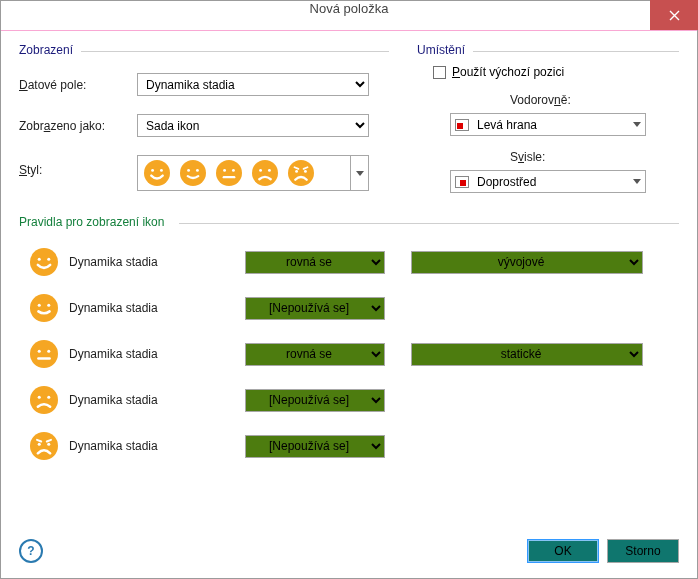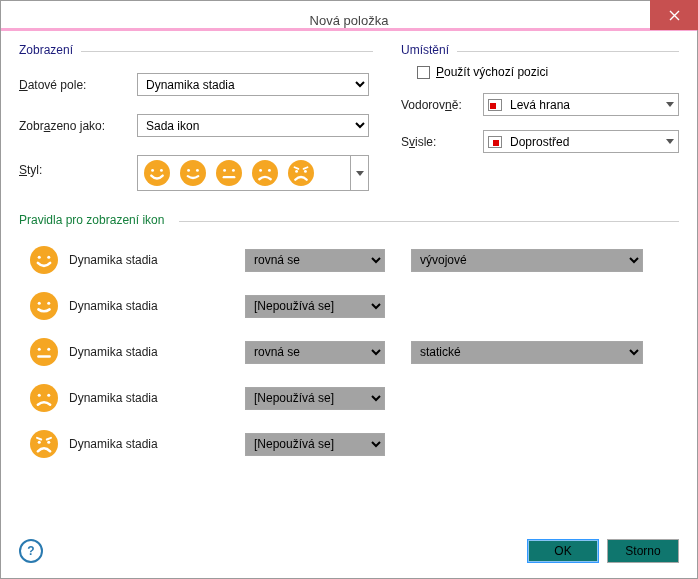--- a/index.html
+++ b/index.html
@@ -1,55 +1,55 @@
 <!DOCTYPE html>
 <html><head>
 <meta charset="utf-8">
 <style>
   * { box-sizing: border-box; font-family: "Segoe UI", Tahoma, sans-serif; font-size: 12px; }
   body { margin: 0; background: #fff; }
   .window { width: 698px; height: 579px; border: 1px solid #9b9b9b; display: flex; flex-direction: column; background: #fff; }
-  .titlebar { height: 30px; background: #fff; display: flex; align-items: flex-end; position: relative; border-bottom: 3px solid #f9a8d4; }
+  .titlebar { height: 30px; background: #fff; display: flex; align-items: flex-start; position: relative; border-bottom: 1px solid #f9a8d4; }
   .titlebar .title { flex: 1; text-align: center; color: #444; font-size: 13px; }
   .titlebar .close { width: 48px; height: 30px; background: #c75050; display: flex; align-items: center; justify-content: center; position: absolute; right: -1px; top: -1px; }
   .titlebar .close svg { stroke: #fff; }
   .content { flex: 1; padding: 14px 18px 10px 18px; position: relative; }
   .cols { display: flex; gap: 28px; }
   .group { position: relative; padding-top: 10px; }
   .group-label { position: absolute; top: -2px; left: 0; color: #1a1a7a; }
   .group-line { position: absolute; top: 6px; height: 1px; background: #cfcfcf; right: 0; }
   .left-group { width: 370px; }
   .right-group { flex: 1; }
   .row { display: flex; align-items: center; margin-top: 18px; }
   .row .lbl { width: 118px; color: #222; }
   .underline-char { text-decoration: underline; }
   select.combo, .combo-box { height: 23px; border: 1px solid #a7a7a7; background: #fff; padding: 0 4px; }
   select.combo { width: 232px; }
   .iconset { display: flex; align-items: center; gap: 10px; border: 1px solid #a7a7a7; width: 232px; height: 36px; padding: 0 6px; justify-content: space-between; }
   .iconset .faces { display: flex; gap: 10px; align-items: center; }
   .iconset .drop { width: 18px; height: 34px; border-left: 1px solid #a7a7a7; display: flex; align-items: center; justify-content: center; margin: -6px -6px -6px 0; }
   .checkbox-row { display: flex; align-items: center; gap: 6px; margin-top: 10px; padding-left: 16px; }
   .check { width: 13px; height: 13px; border: 1px solid #707070; background: #fff; }
-  .right-row { display: flex; align-items: center; margin-top: 14px; gap: 6px; }
+  .right-row { display: flex; align-items: center; margin-top: 14px; gap: 6px; flex-direction: column; }
   .right-row .lbl { width: 76px; color: #222; }
   .swatch-select { display: flex; align-items: center; border: 1px solid #a7a7a7; height: 23px; width: 196px; padding: 0 4px; justify-content: space-between; }
   .swatch-select .left-part { display: flex; align-items: center; gap: 8px; }
   .sw { width: 14px; height: 12px; background: #fff; border: 1px solid #888; position: relative; }
   .sw.red::after { content: ""; position: absolute; left: 1px; top: 3px; width: 6px; height: 6px; background: #d00; }
   .sw.center::after { content: ""; position: absolute; left: 4px; top: 3px; width: 6px; height: 6px; background: #d00; }
   .carat { width: 0; height: 0; border-left: 4px solid transparent; border-right: 4px solid transparent; border-top: 5px solid #555; }
 
   .rules-group { margin-top: 24px; position: relative; padding-top: 10px; }
   .rules-line { position: absolute; top: 6px; height: 1px; background: #cfcfcf; left: 160px; right: 0; }
   .rules-label { position: absolute; top: -2px; left: 0; color: #15803d; }
   .rule-row { display: flex; align-items: center; height: 46px; }
   .rule-icon { width: 50px; display: flex; justify-content: center; }
   .rule-field { width: 176px; color: #222; }
   .rule-op { width: 150px; }
-  .rule-op select, .rule-val select { height: 23px; border: 1px solid #a7a7a7; background: #a3a3a3; width: 140px; padding: 0 4px; }
+  .rule-op select, .rule-val select { height: 23px; border: 1px solid #a7a7a7; background: #4d7c0f; width: 140px; padding: 0 4px; text-align: center; }
   .rule-val select { width: 232px; }
   .rule-gap { width: 16px; }
 
   .footer { height: 46px; border-top: 1px solid transparent; display: flex; align-items: center; padding: 0 18px 10px 18px; }
   .help { width: 24px; height: 24px; border-radius: 50%; border: 2px solid #2a7ab0; color: #2a7ab0; font-weight: bold; display: flex; align-items: center; justify-content: center; font-size: 14px; }
   .spacer { flex: 1; }
   .btn { min-width: 72px; height: 24px; border: 1px solid #a7a7a7; background: #0f766e; margin-left: 8px; padding: 0 14px; display: flex; align-items: center; justify-content: center; }
   .btn.default { border: 1px solid #3399ff; box-shadow: 0 0 0 1px #87c3f3 inset; }
 </style>
 </head>

